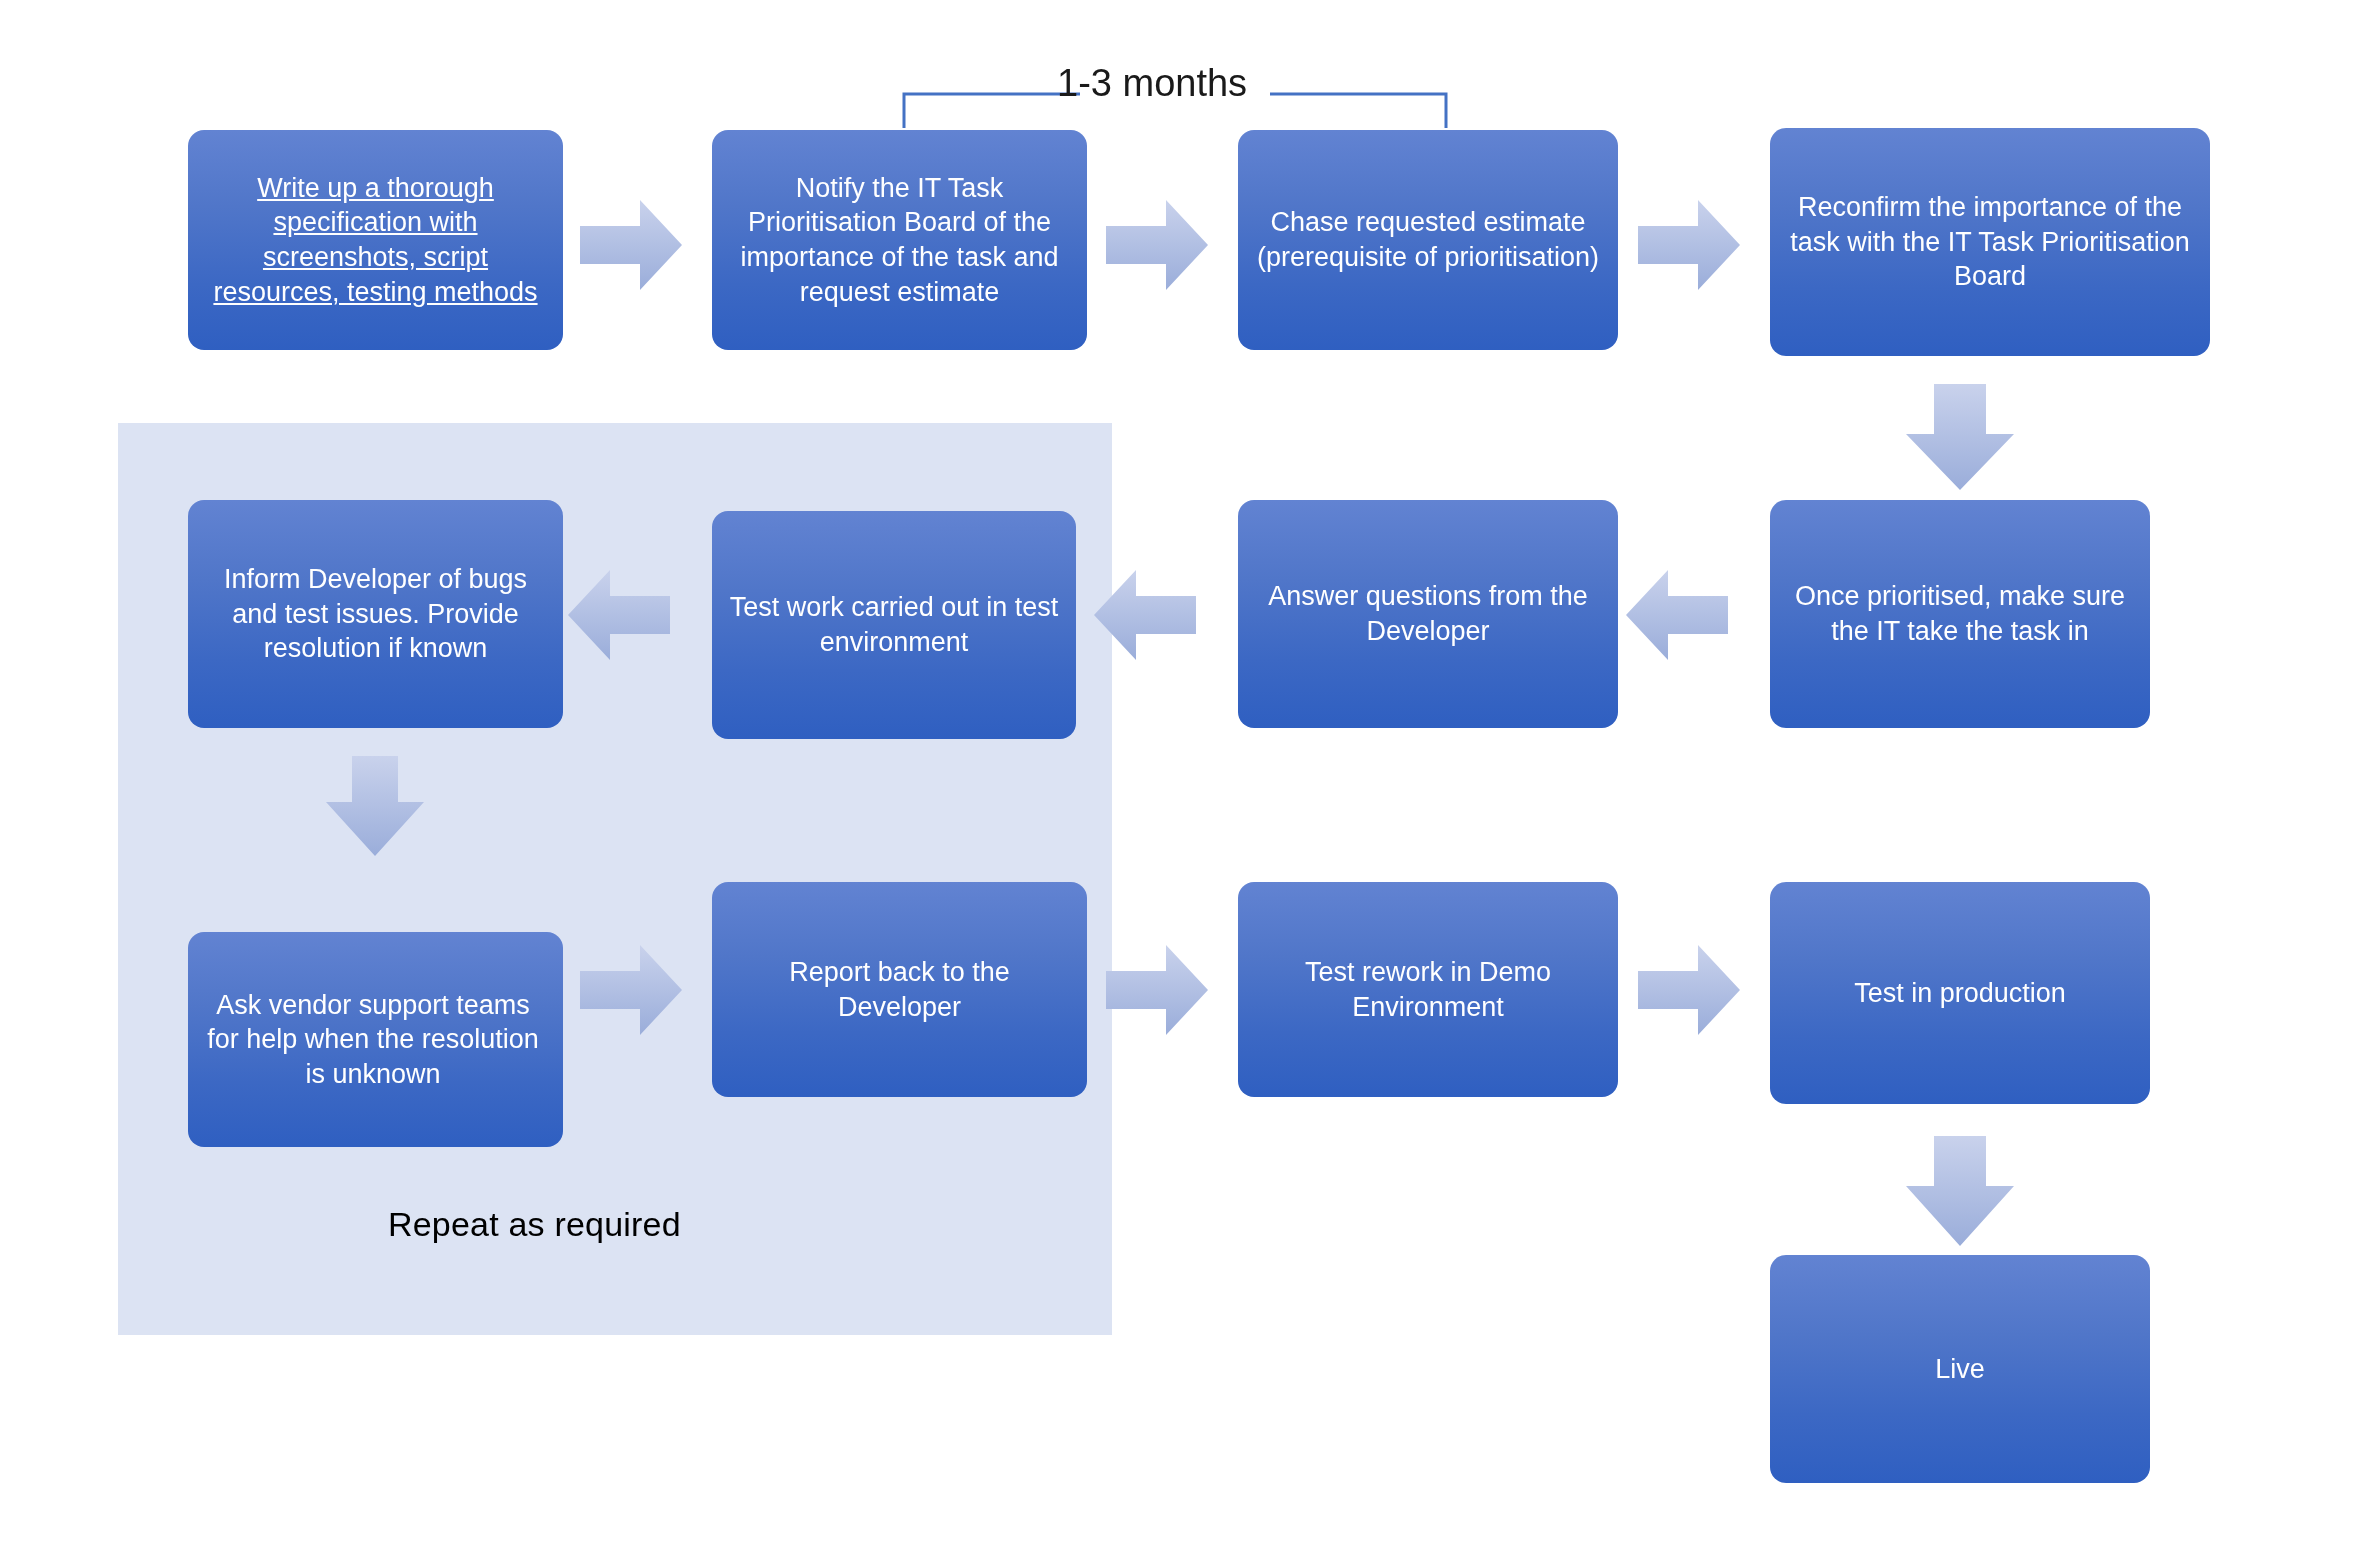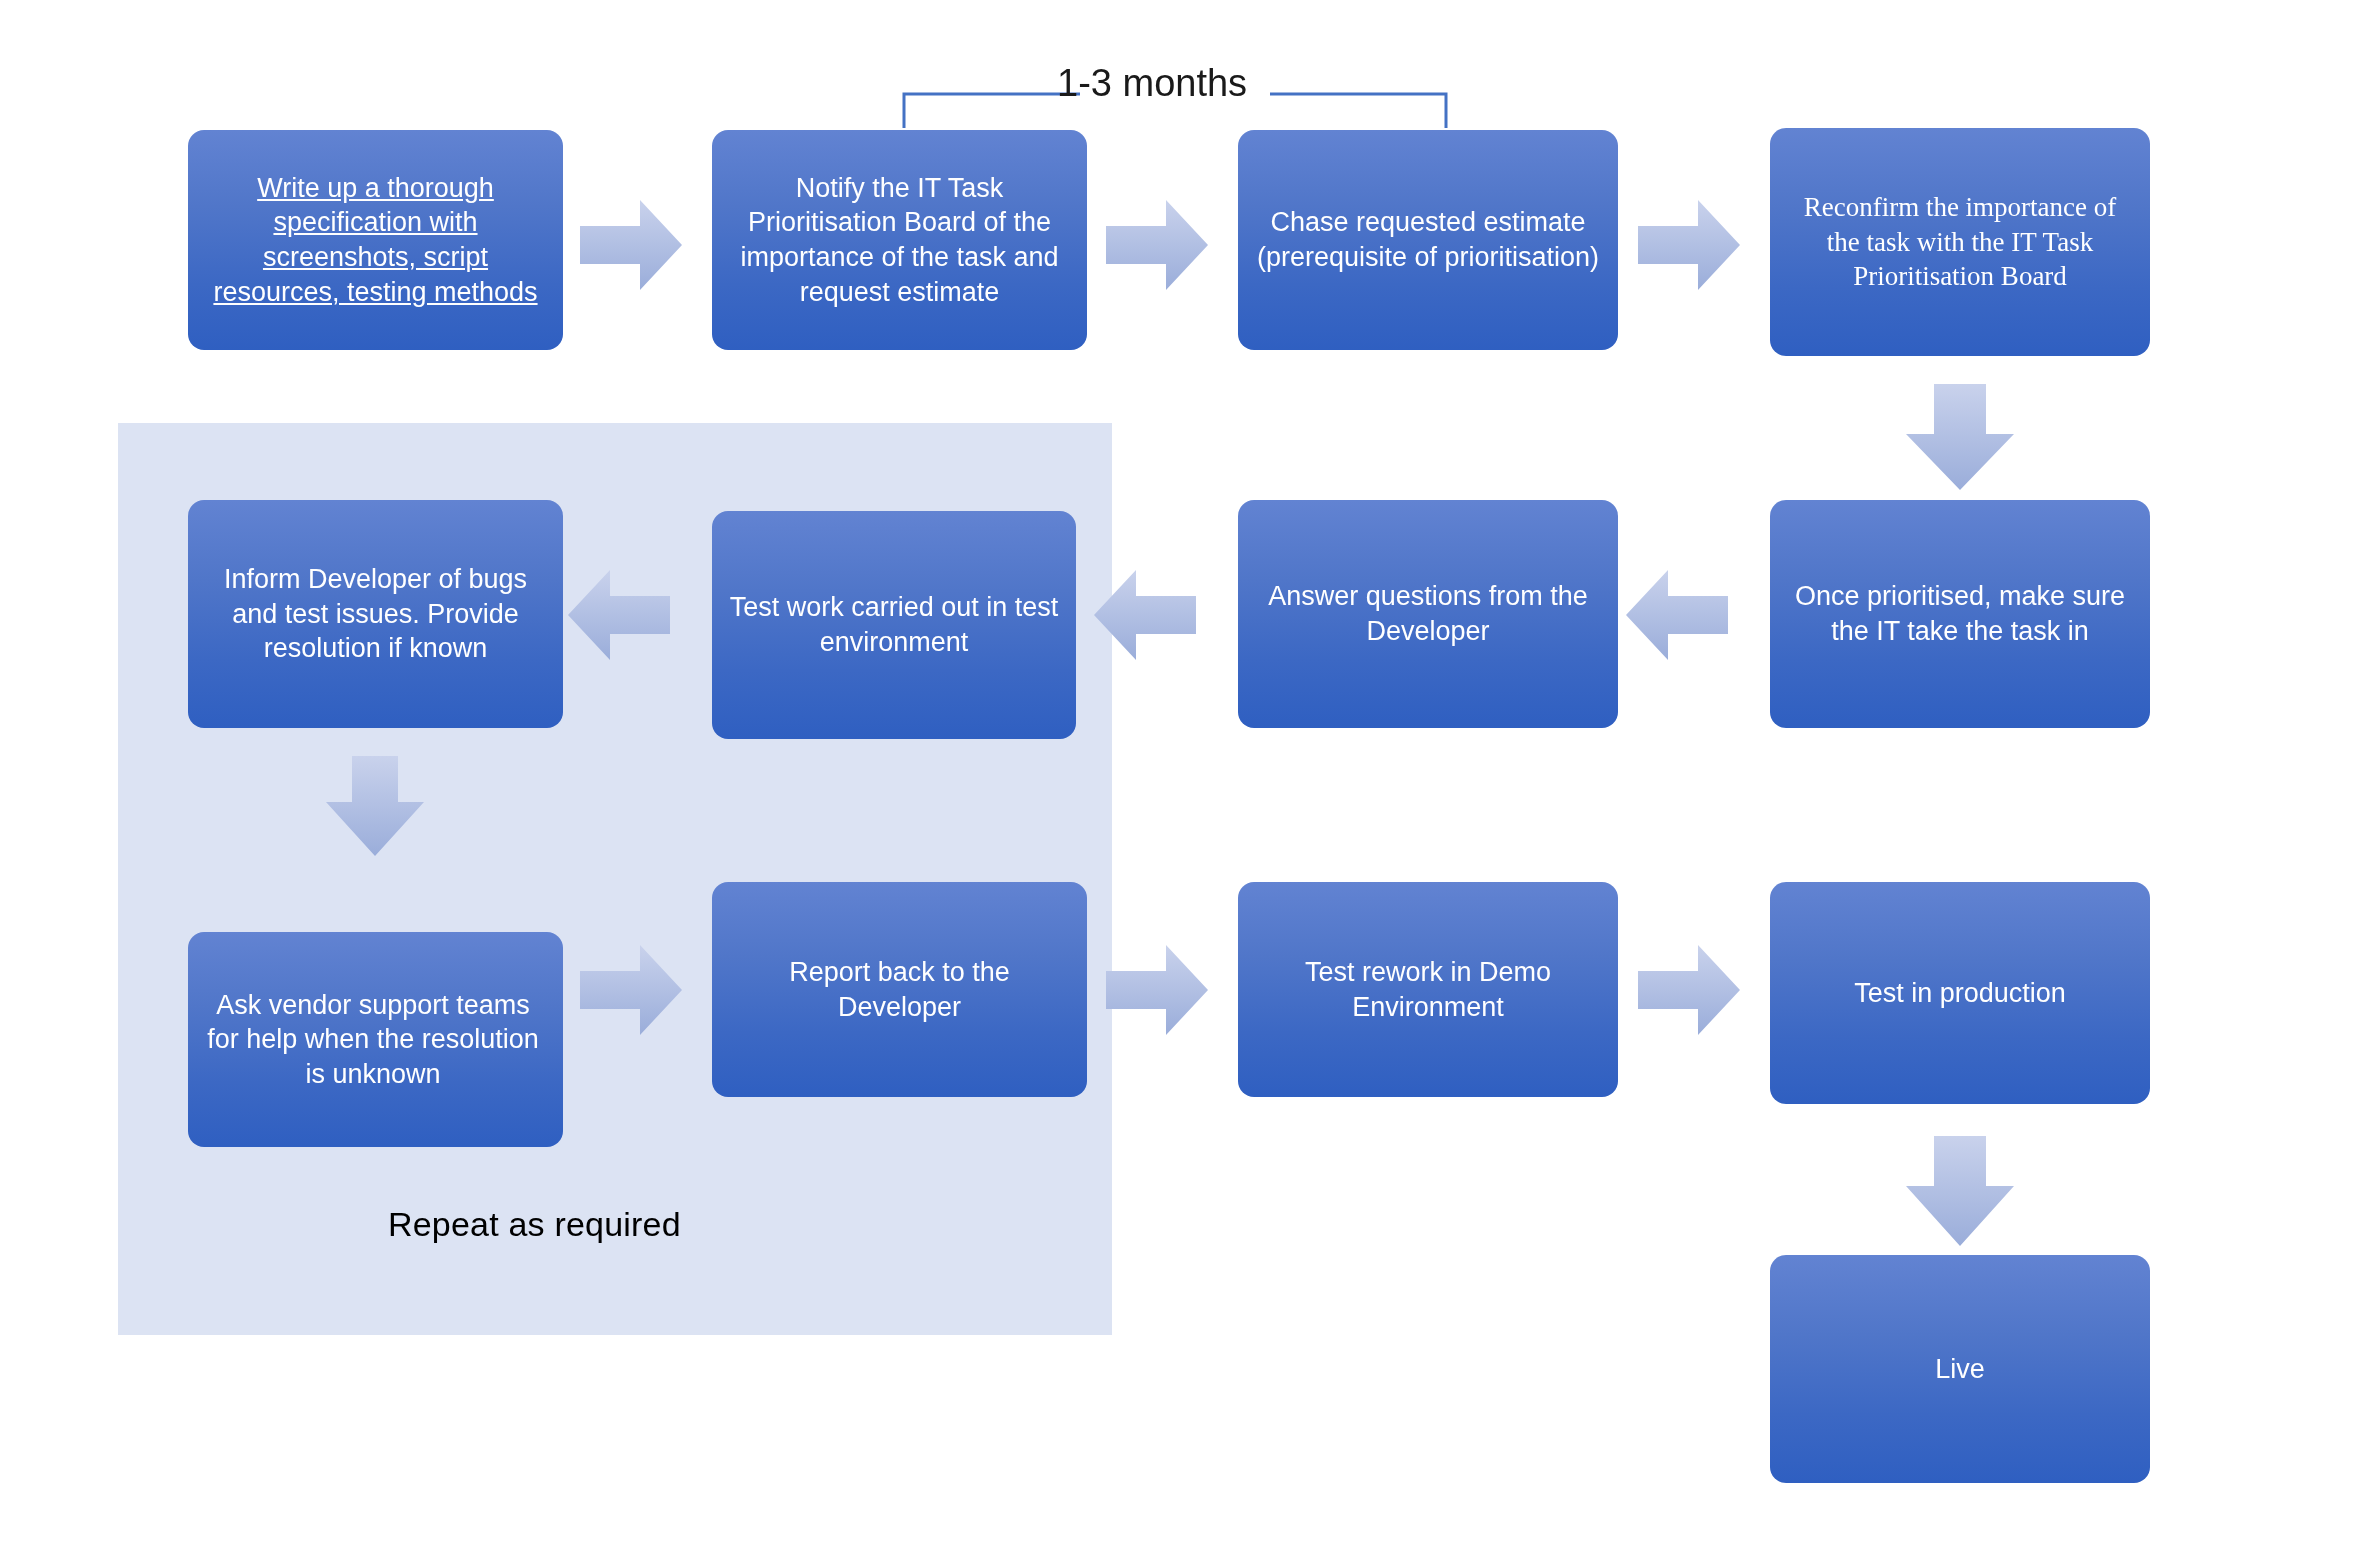--- a/index.html
+++ b/index.html
@@ -138,21 +138,21 @@
       <defs>
         <linearGradient id="ag3" x1="0" y1="0" x2="0" y2="1">
           <stop offset="0%" stop-color="#c9d2ec"></stop>
             <stop offset="100%" stop-color="#9aadda"></stop>
         </linearGradient>
       </defs>
       <path d="M18 36 L78 36 L78 10 L120 55 L78 100 L78 74 L18 74 Z" fill="url(#ag3)"></path>
     </svg>
   </div>
 
-  <div class="node" style="left:1770px; top:128px; width:380px; height:228px;font-family:Liberation Serif, serif;">
+  <div class="node" style="left:1770px; top:128px; width:440px; height:228px;">
     <span>Reconfirm the importance of the task with the IT Task Prioritisation Board</span>
   </div>
 
   <div class="arrow" style="left:1890px; top:372px;">
     <svg width="140" height="130" viewBox="0 0 140 130">
       <defs>
         <linearGradient id="ag4" x1="0" y1="0" x2="0" y2="1">
           <stop offset="0%" stop-color="#c9d2ec"></stop>
             <stop offset="100%" stop-color="#9aadda"></stop>
         </linearGradient>

